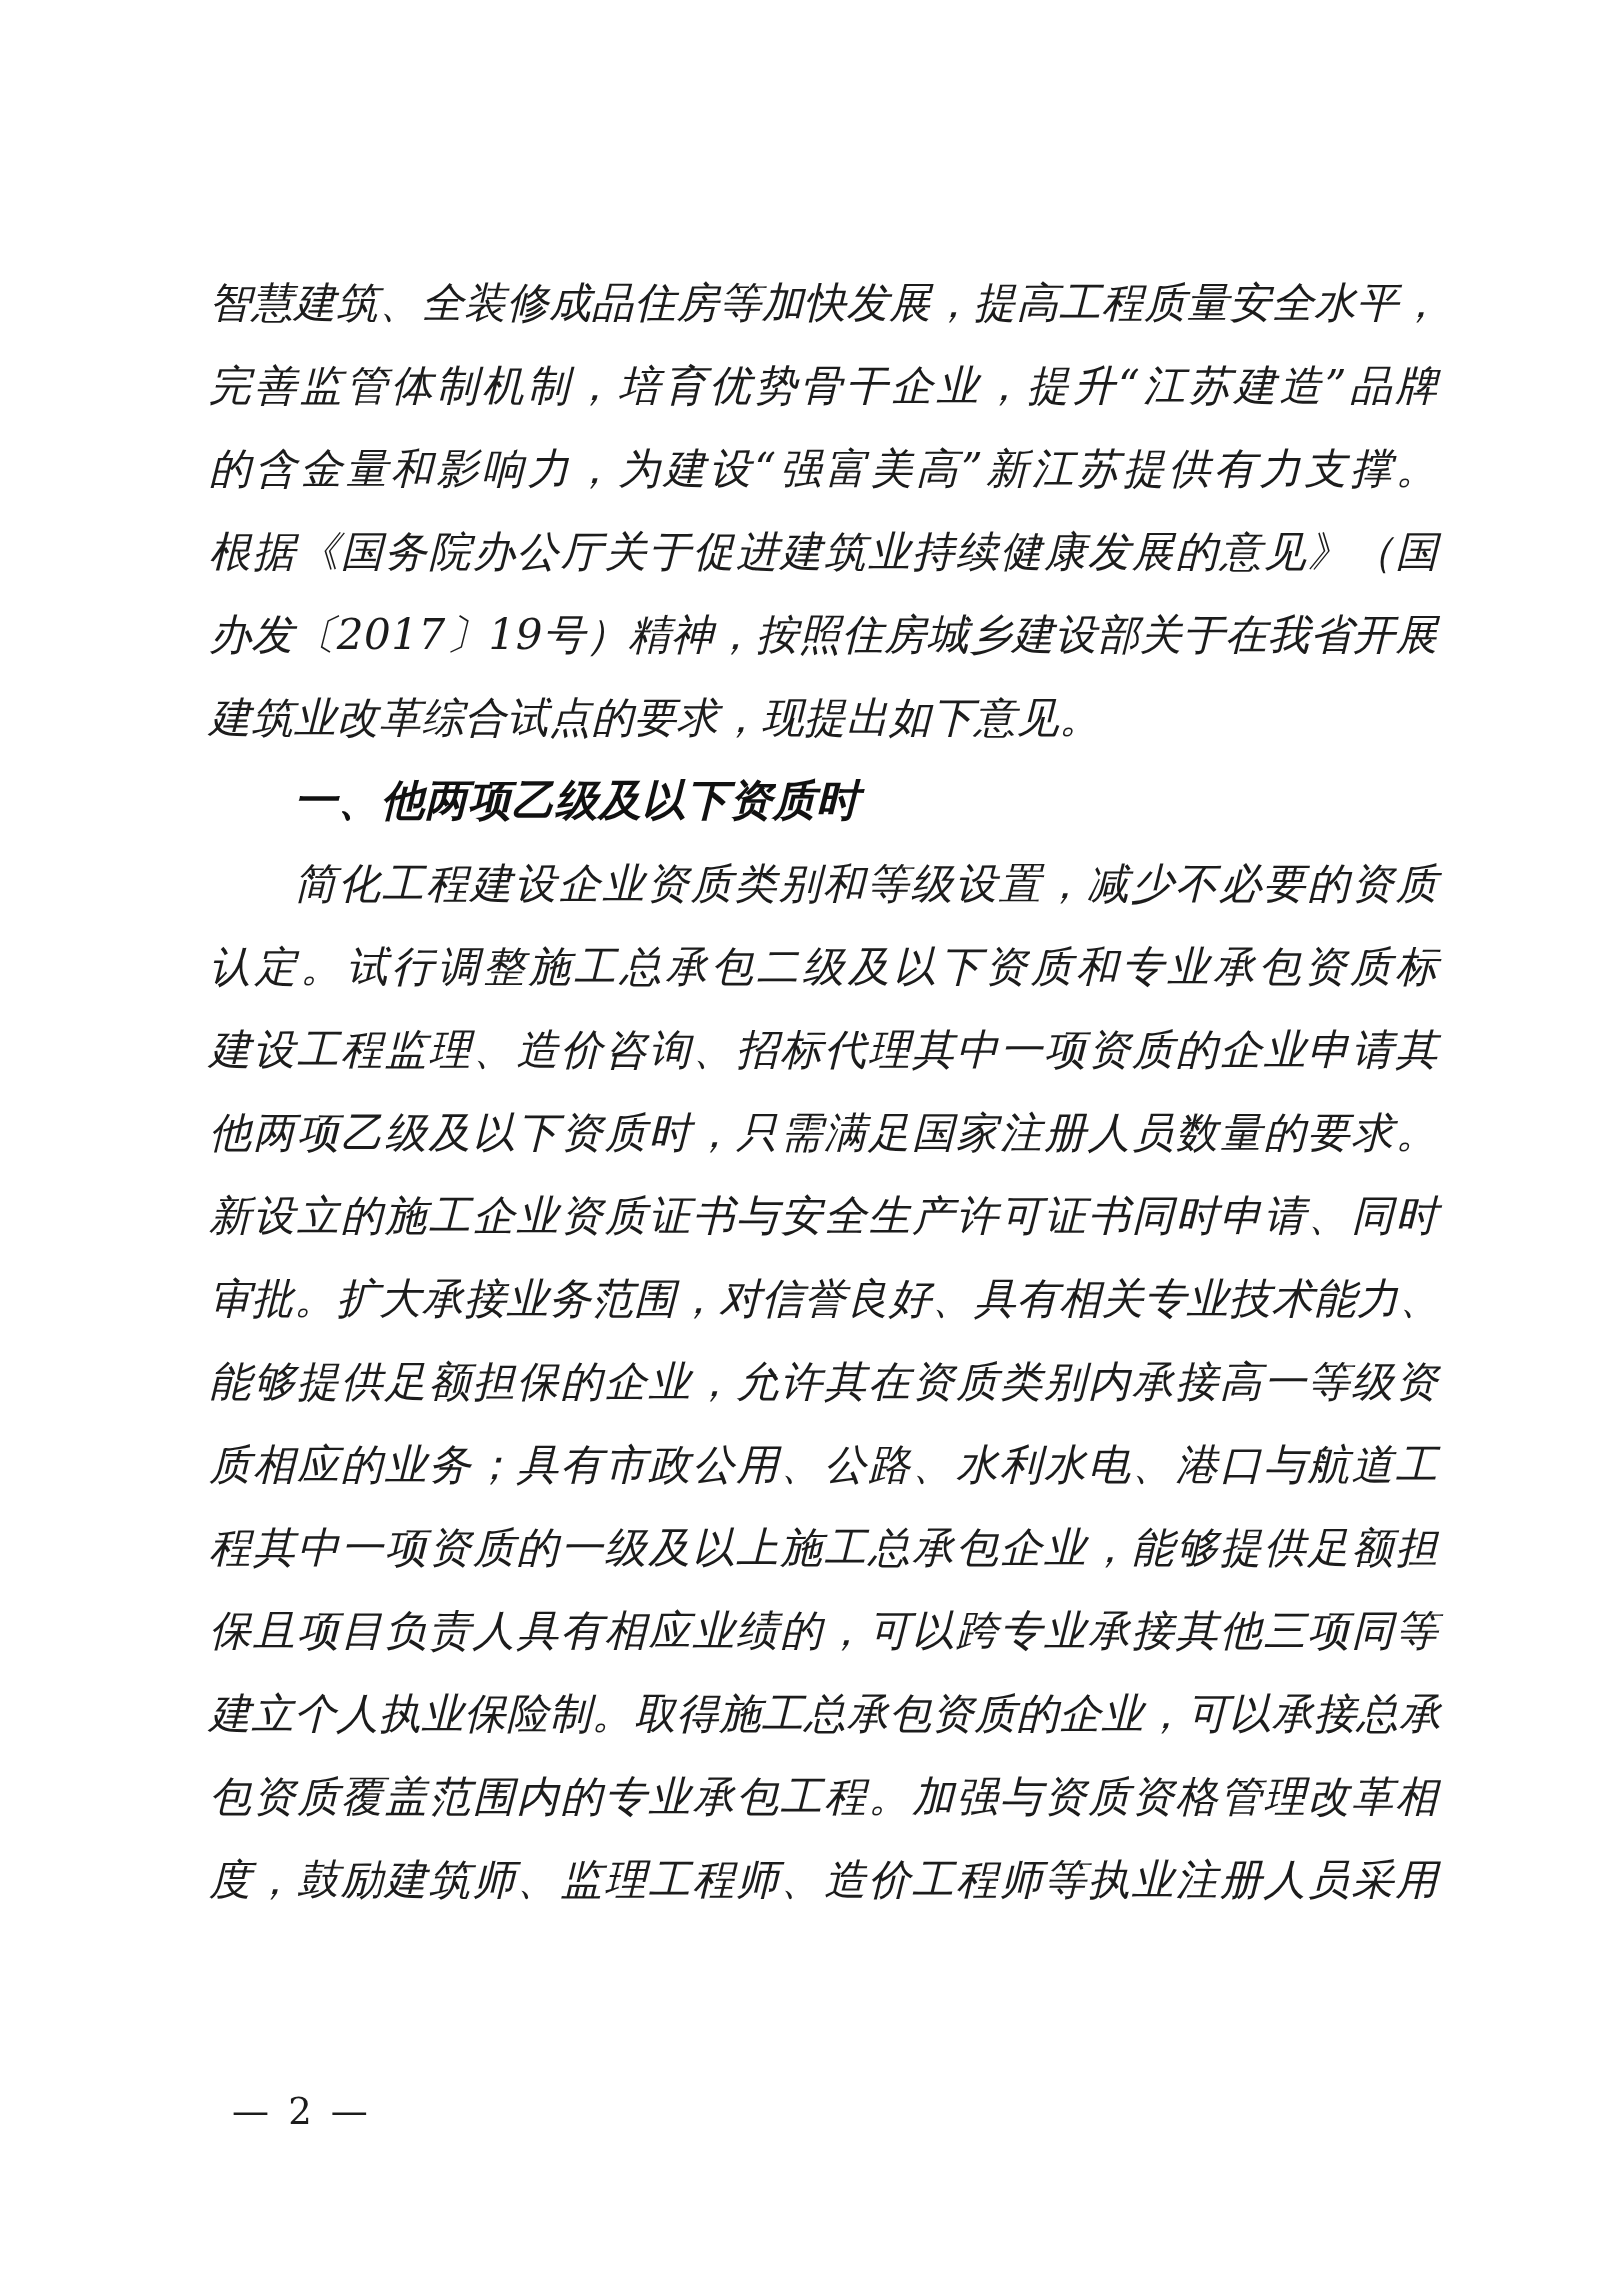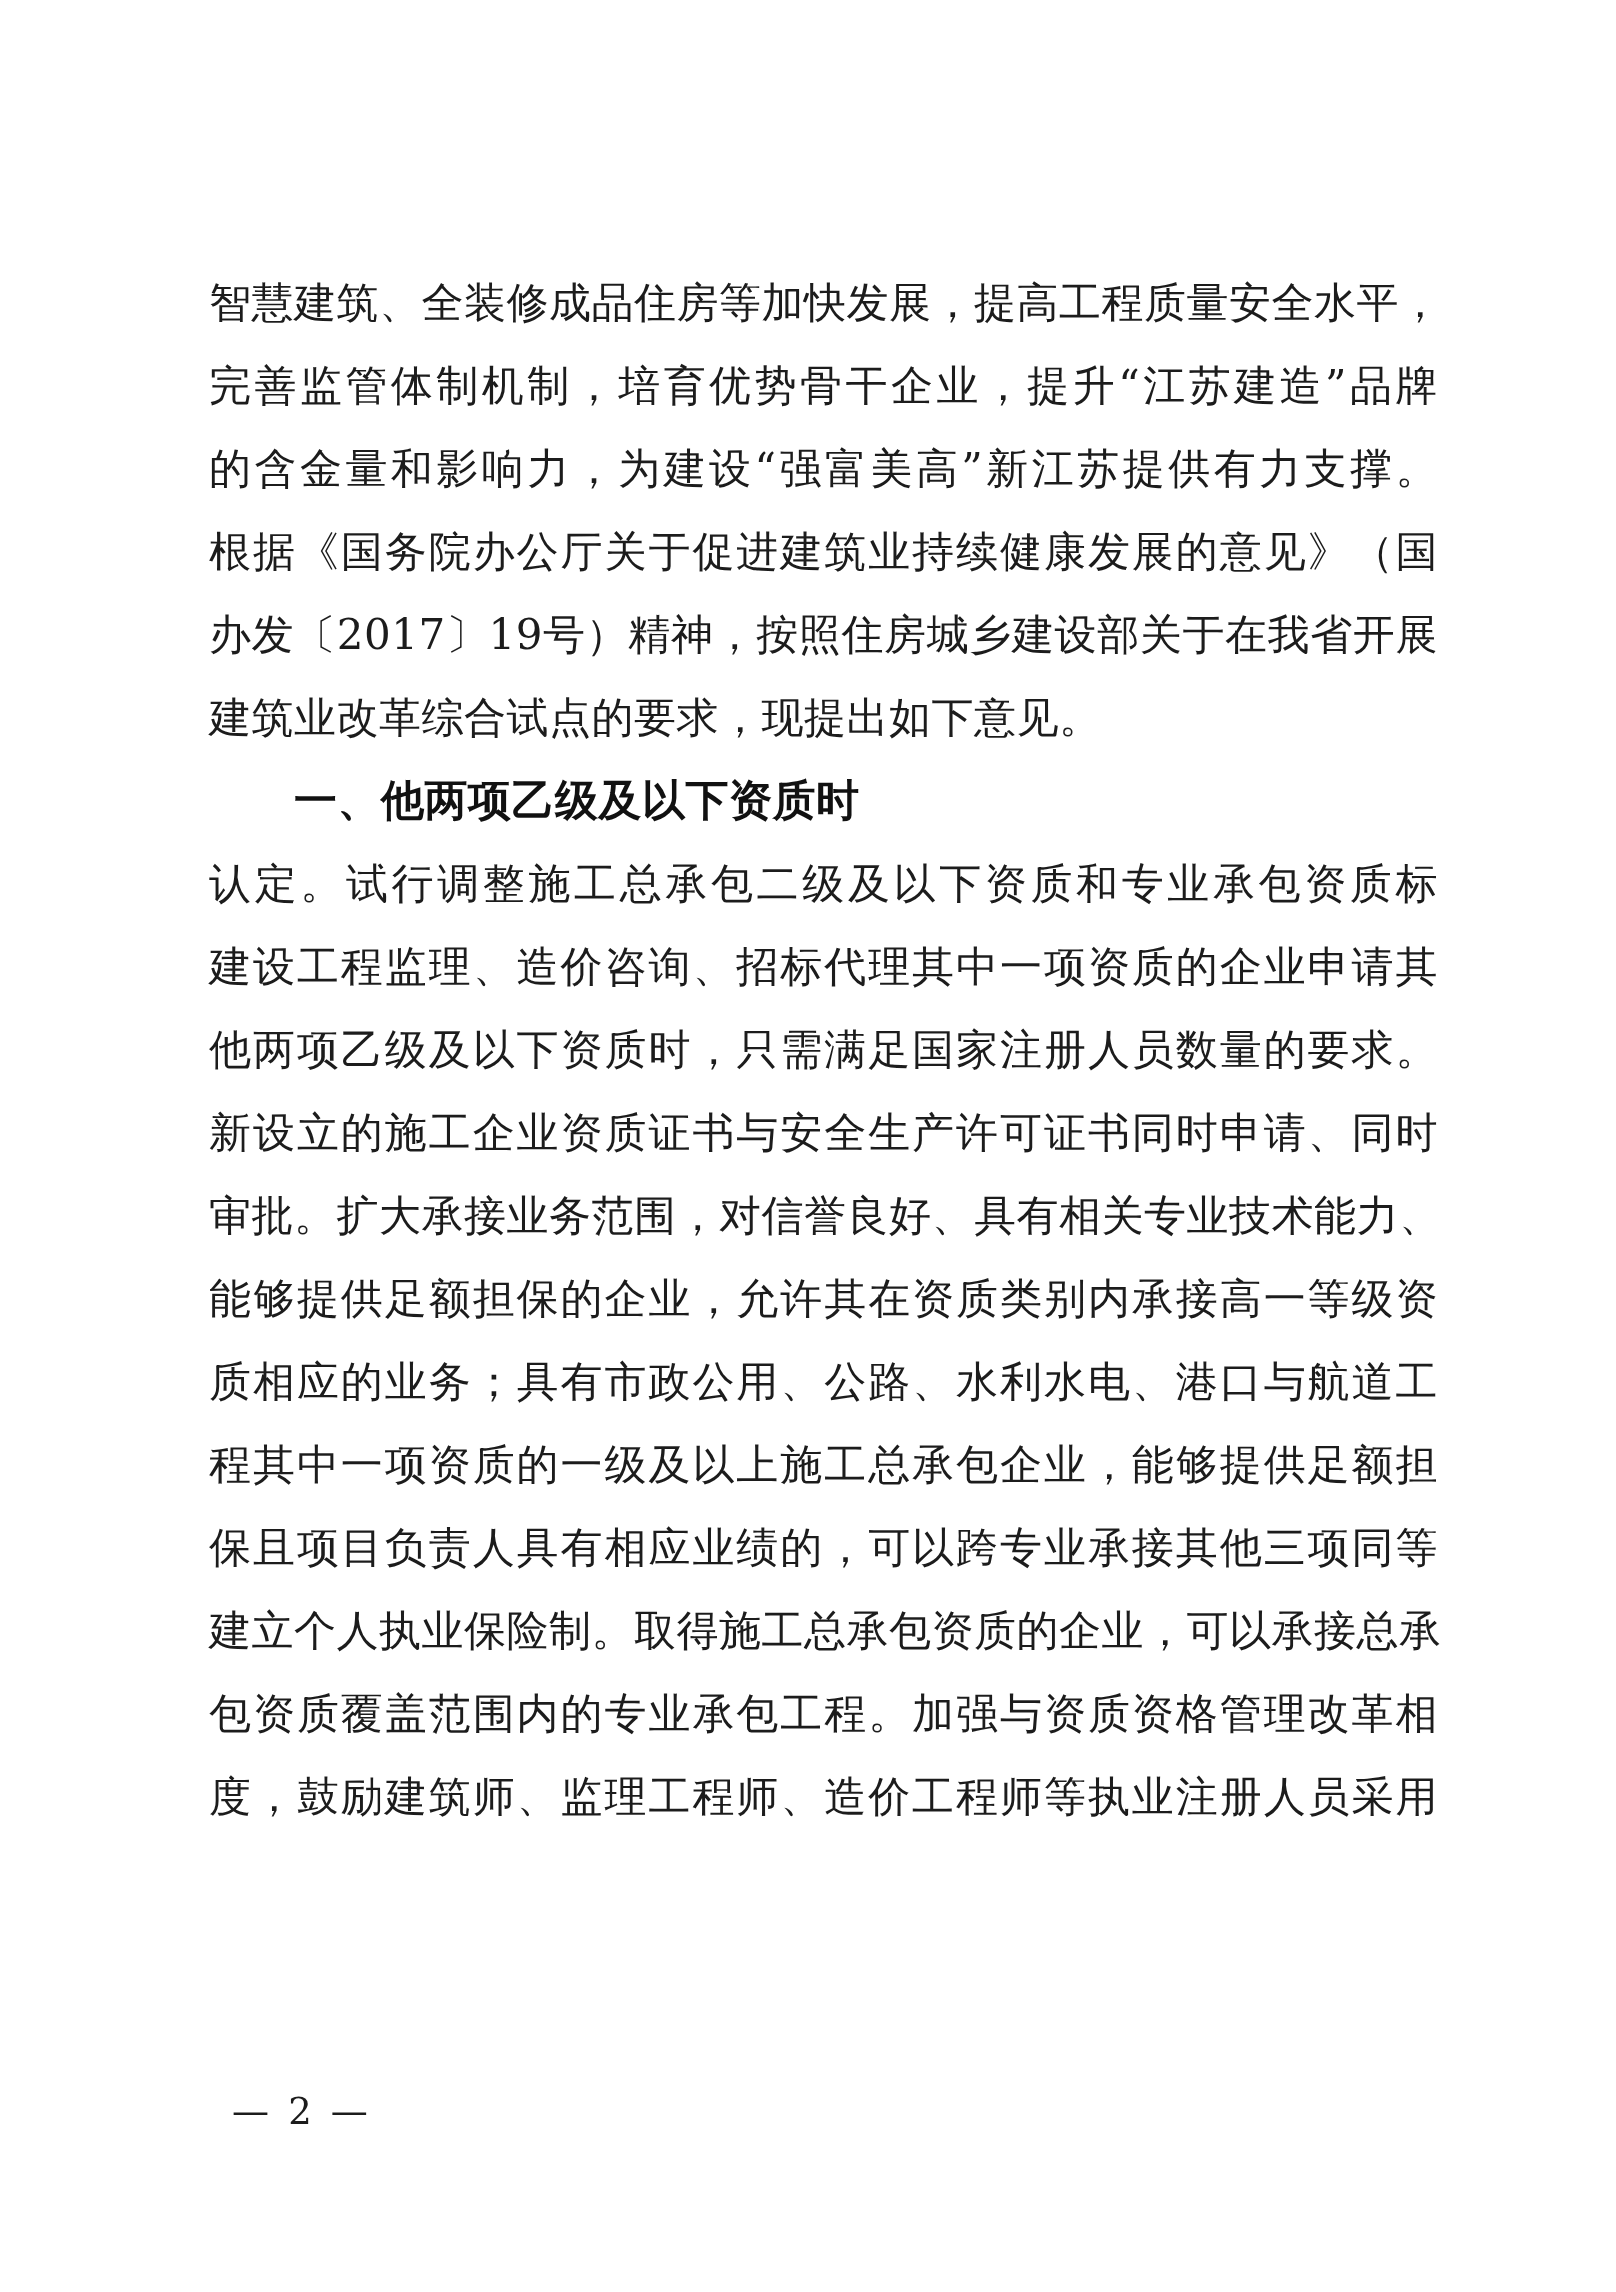--- a/index.html
+++ b/index.html
@@ -23,20 +23,21 @@
   }
   .line {
     height: 83px;
     line-height: 83px;
     font-size: 42px;
     color: #1c1c1c;
     text-align: justify;
     text-align-last: justify;
     white-space: nowrap;
     letter-spacing: 0.5px;
+    font-style: italic;
   }
   .line.end {
     text-align: right;
     text-align-last: left;
   }
   .line.indent {
     text-indent: 85px;
   }
   .line.heading {
     font-family: "DejaVu Sans", sans-serif;
@@ -64,20 +65,21 @@
 
 <div class="page">
   <div class="textblock">
     <div class="line">智慧建筑、全装修成品住房等加快发展，提高工程质量安全水平，</div>
     <div class="line">完善监管体制机制，培育优势骨干企业，提升“江苏建造”品牌</div>
     <div class="line">的含金量和影响力，为建设“强富美高”新江苏提供有力支撑。</div>
     <div class="line">根据《国务院办公厅关于促进建筑业持续健康发展的意见》（国</div>
     <div class="line">办发〔2017〕19号）精神，按照住房城乡建设部关于在我省开展</div>
     <div class="line end">建筑业改革综合试点的要求，现提出如下意见。</div>
     <h2 class="line heading">一、他两项乙级及以下资质时</h2>
+    <div class="line indent">简化工程建设企业资质类别和等级设置，减少不必要的资质</div>
     <div class="line">认定。试行调整施工总承包二级及以下资质和专业承包资质标</div>
     <div class="line">建设工程监理、造价咨询、招标代理其中一项资质的企业申请其</div>
     <div class="line">他两项乙级及以下资质时，只需满足国家注册人员数量的要求。</div>
     <div class="line">新设立的施工企业资质证书与安全生产许可证书同时申请、同时</div>
     <div class="line">审批。扩大承接业务范围，对信誉良好、具有相关专业技术能力、</div>
     <div class="line">能够提供足额担保的企业，允许其在资质类别内承接高一等级资</div>
     <div class="line">质相应的业务；具有市政公用、公路、水利水电、港口与航道工</div>
     <div class="line">程其中一项资质的一级及以上施工总承包企业，能够提供足额担</div>
     <div class="line">保且项目负责人具有相应业绩的，可以跨专业承接其他三项同等</div>
     <div class="line">建立个人执业保险制。取得施工总承包资质的企业，可以承接总承</div>

